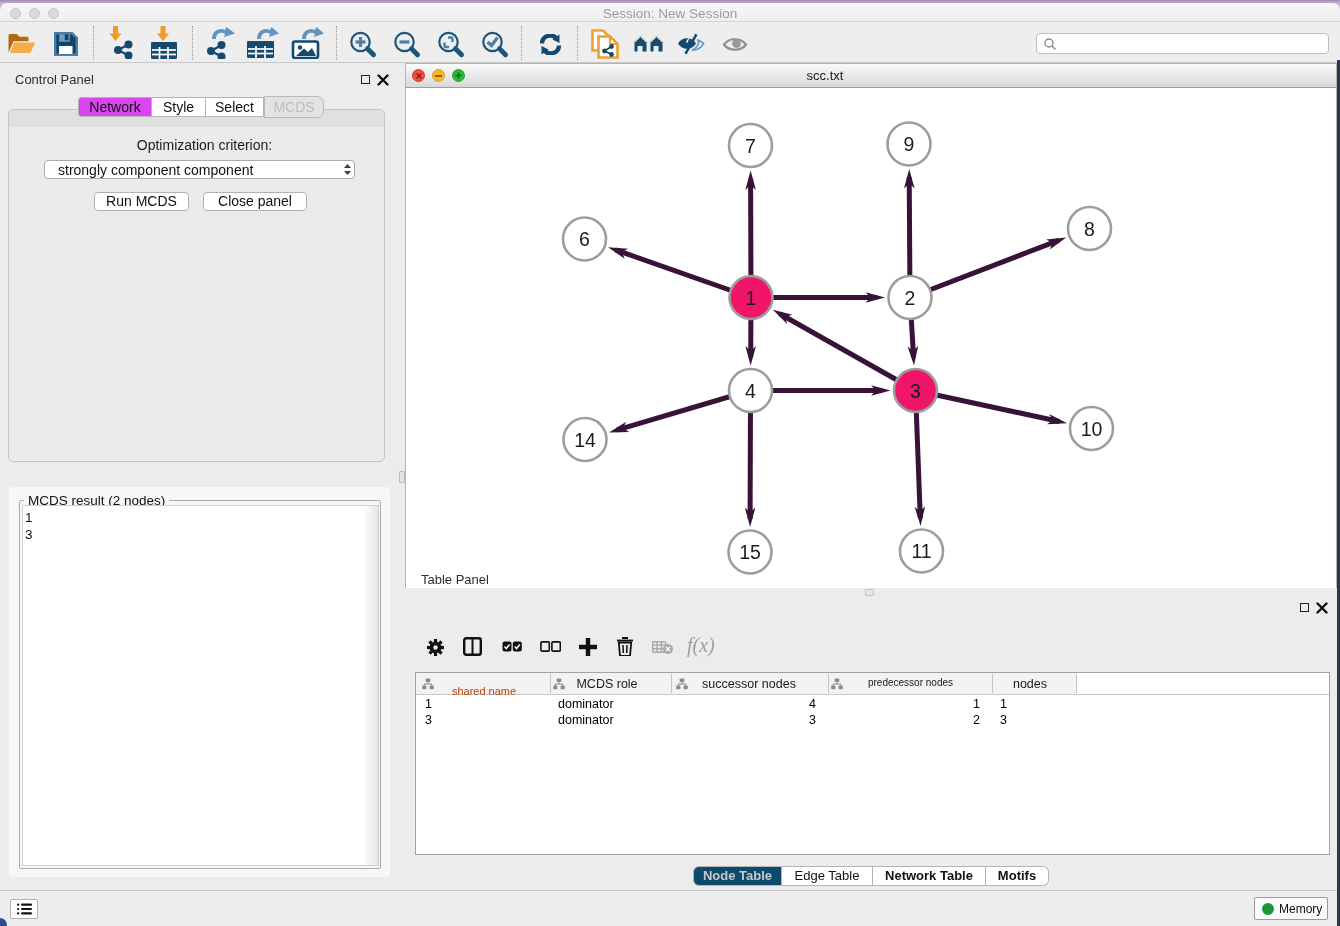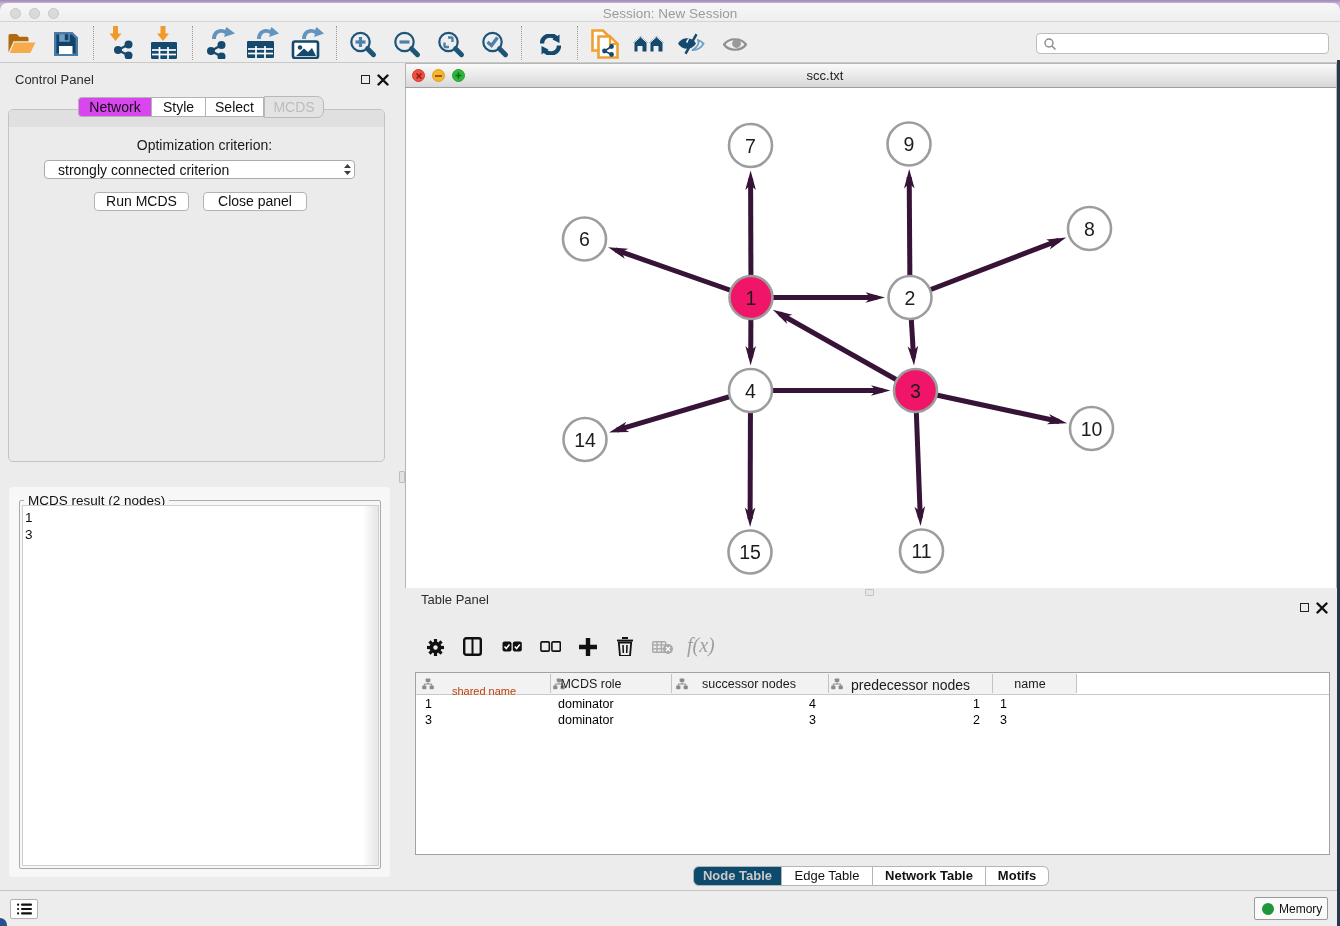--- a/index.html
+++ b/index.html
@@ -185,21 +185,21 @@
 
 <div class="abs" style="left:8px;top:109px;width:377px;height:353px;border:1px solid #c3c3c3;border-radius:5px;background:#ebebeb;"></div>
 <div class="abs" style="left:9px;top:110px;width:375px;height:17px;background:#e0e0e0;border-radius:4px 4px 0 0;"></div>
 
 <div class="abs" style="left:78px;top:97px;width:73px;height:20px;background:#d946ef;border:1px solid #b3b3b3;border-right:none;border-radius:4px 0 0 4px;font-size:14px;color:#111;text-align:center;line-height:19px;">Network</div>
 <div class="abs" style="left:151px;top:97px;width:54px;height:20px;background:#ffffff;border:1px solid #b3b3b3;border-right:none;font-size:14px;color:#111;text-align:center;line-height:19px;">Style</div>
 <div class="abs" style="left:205px;top:97px;width:59px;height:20px;background:#ffffff;border:1px solid #b3b3b3;font-size:14px;color:#111;text-align:center;line-height:19px;">Select</div>
 <div class="abs" style="left:264px;top:96px;width:60px;height:22px;background:#e3e3e3;border:1px solid #b9b9b9;border-radius:0 7px 7px 0;font-size:14px;color:#bcbcbc;text-align:center;line-height:21px;">MCDS</div>
 
 <div class="abs" style="left:16px;top:137px;width:377px;height:15px;text-align:center;font-size:14px;color:#1a1a1a;">Optimization criterion:</div>
-<div class="abs" style="left:44px;top:160px;width:311px;height:19px;background:#ffffff;border:1px solid #ababab;border-radius:4px;font-size:14px;color:#111;line-height:18px;padding-left:13px;">strongly connected criterion</div>
+<div class="abs" style="left:44px;top:160px;width:311px;height:19px;background:#ffffff;border:1px solid #ababab;border-radius:4px;font-size:14px;color:#111;line-height:18px;padding-left:13px;">strongly component component</div>
 <svg class="abs" style="left:343px;top:164px;" width="9" height="11" viewBox="0 0 9 11">
     <path d="M4.5 0 L8 4 L1 4 Z" fill="#3d3d3d"></path>
     <path d="M4.5 11 L8 7 L1 7 Z" fill="#3d3d3d"></path>
   </svg>
 <div class="abs" style="left:94px;top:192px;width:95px;height:19px;background:#ffffff;border:1px solid #b3b3b3;border-radius:4px;font-size:14px;color:#111;text-align:center;line-height:17px;">Run MCDS</div>
 <div class="abs" style="left:203px;top:192px;width:104px;height:19px;background:#ffffff;border:1px solid #b3b3b3;border-radius:4px;font-size:14px;color:#111;text-align:center;line-height:17px;">Close panel</div>
 
 <div class="abs" style="left:9px;top:487px;width:381px;height:390px;background:#f7f7f7;border-radius:4px;"></div>
 <div class="abs" style="left:19px;top:500px;width:362px;height:369px;border:1px solid #ababab;border-radius:2px;"></div>
 <div class="abs" style="left:24px;top:493px;padding:0 4px;background:#f7f7f7;font-size:13.5px;color:#111;">MCDS result (2 nodes)</div>
@@ -279,21 +279,21 @@
       <text x="909" y="151">9</text>
 <text x="1091.5" y="435.5">10</text>
       <text x="921.5" y="558">11</text>
 <text x="585" y="446.5">14</text>
       <text x="750" y="559">15</text>
 </g>
 </svg>
 
 <div class="abs" style="left:865px;top:589px;width:9px;height:7px;background:#e6e6e6;border:1px solid #c4c4c4;border-radius:1px;"></div>
 
-<div class="abs" style="left:421px;top:592px;font-size:13px;color:#2d2d2d;">Table Panel</div>
+<div class="abs" style="left:421px;top:572px;font-size:13px;color:#2d2d2d;">Table Panel</div>
 <div class="abs" style="left:1300px;top:603px;width:9px;height:9px;border:1.6px solid #222;"></div>
 <svg class="abs" style="left:1316px;top:602px;" width="12" height="12" viewBox="0 0 12 12">
     <path d="M1.5 1.5 L10.5 10.5 M10.5 1.5 L1.5 10.5" stroke="#111" stroke-width="2.4" stroke-linecap="round"></path>
   </svg>
 
 <svg class="abs" style="left:427px;top:639px;" width="17" height="17" viewBox="0 0 17 17">
 <g fill="#111">
       <circle cx="8.5" cy="8.5" r="6"></circle>
 <rect x="6.9" y="0" width="3.2" height="3"></rect>
       <rect x="6.9" y="14" width="3.2" height="3"></rect>
@@ -375,24 +375,24 @@
   </svg>
 <svg class="abs" style="left:831px;top:678px;" width="12" height="12" viewBox="0 0 12 12">
     <g fill="#8a8a8a">
       <rect x="3.7" y="0.5" width="4.6" height="3.6" rx="0.8"></rect>
       <rect x="0.2" y="7.6" width="4.2" height="3.6" rx="0.8"></rect>
       <rect x="7.6" y="7.6" width="4.2" height="3.6" rx="0.8"></rect>
     </g>
     <path d="M6 4.1 L6 6 M2.3 7.6 L2.3 6 L9.7 6 L9.7 7.6" fill="none" stroke="#8a8a8a" stroke-width="1"></path>
   </svg>
 <div class="abs" style="left:428px;top:677px;width:112px;text-align:center;font-size:11px;color:#c2410c;margin-top:8px;">shared name</div>
-<div class="abs" style="left:540px;top:677px;width:102px;text-align:center;font-size:12.5px;color:#1a1a1a;">MCDS role</div>
+<div class="abs" style="left:556px;top:677px;width:102px;text-align:center;font-size:12.5px;color:#1a1a1a;">MCDS role</div>
 <div class="abs" style="left:681px;top:677px;width:136px;text-align:center;font-size:12.5px;color:#1a1a1a;">successor nodes</div>
-<div class="abs" style="left:838px;top:677px;width:145px;text-align:center;font-size:14px;color:#1a1a1a;">predecessor nodes</div>
-<div class="abs" style="left:988px;top:677px;width:84px;text-align:center;font-size:12.5px;color:#1a1a1a;">name</div>
+<div class="abs" style="left:838px;top:677px;width:145px;text-align:center;font-size:10px;color:#1a1a1a;">predecessor nodes</div>
+<div class="abs" style="left:988px;top:677px;width:84px;text-align:center;font-size:12.5px;color:#1a1a1a;">nodes</div>
 <div class="abs" style="left:425px;top:697px;font-size:12.5px;color:#000;">1</div>
 <div class="abs" style="left:558px;top:697px;font-size:12.5px;color:#000;">dominator</div>
 <div class="abs" style="left:700px;top:697px;width:116px;text-align:right;font-size:12.5px;color:#000;">4</div>
 <div class="abs" style="left:860px;top:697px;width:120px;text-align:right;font-size:12.5px;color:#000;">1</div>
 <div class="abs" style="left:1000px;top:697px;font-size:12.5px;color:#000;">1</div>
 <div class="abs" style="left:425px;top:713px;font-size:12.5px;color:#000;">3</div>
 <div class="abs" style="left:558px;top:713px;font-size:12.5px;color:#000;">dominator</div>
 <div class="abs" style="left:700px;top:713px;width:116px;text-align:right;font-size:12.5px;color:#000;">3</div>
 <div class="abs" style="left:860px;top:713px;width:120px;text-align:right;font-size:12.5px;color:#000;">2</div>
 <div class="abs" style="left:1000px;top:713px;font-size:12.5px;color:#000;">3</div>

